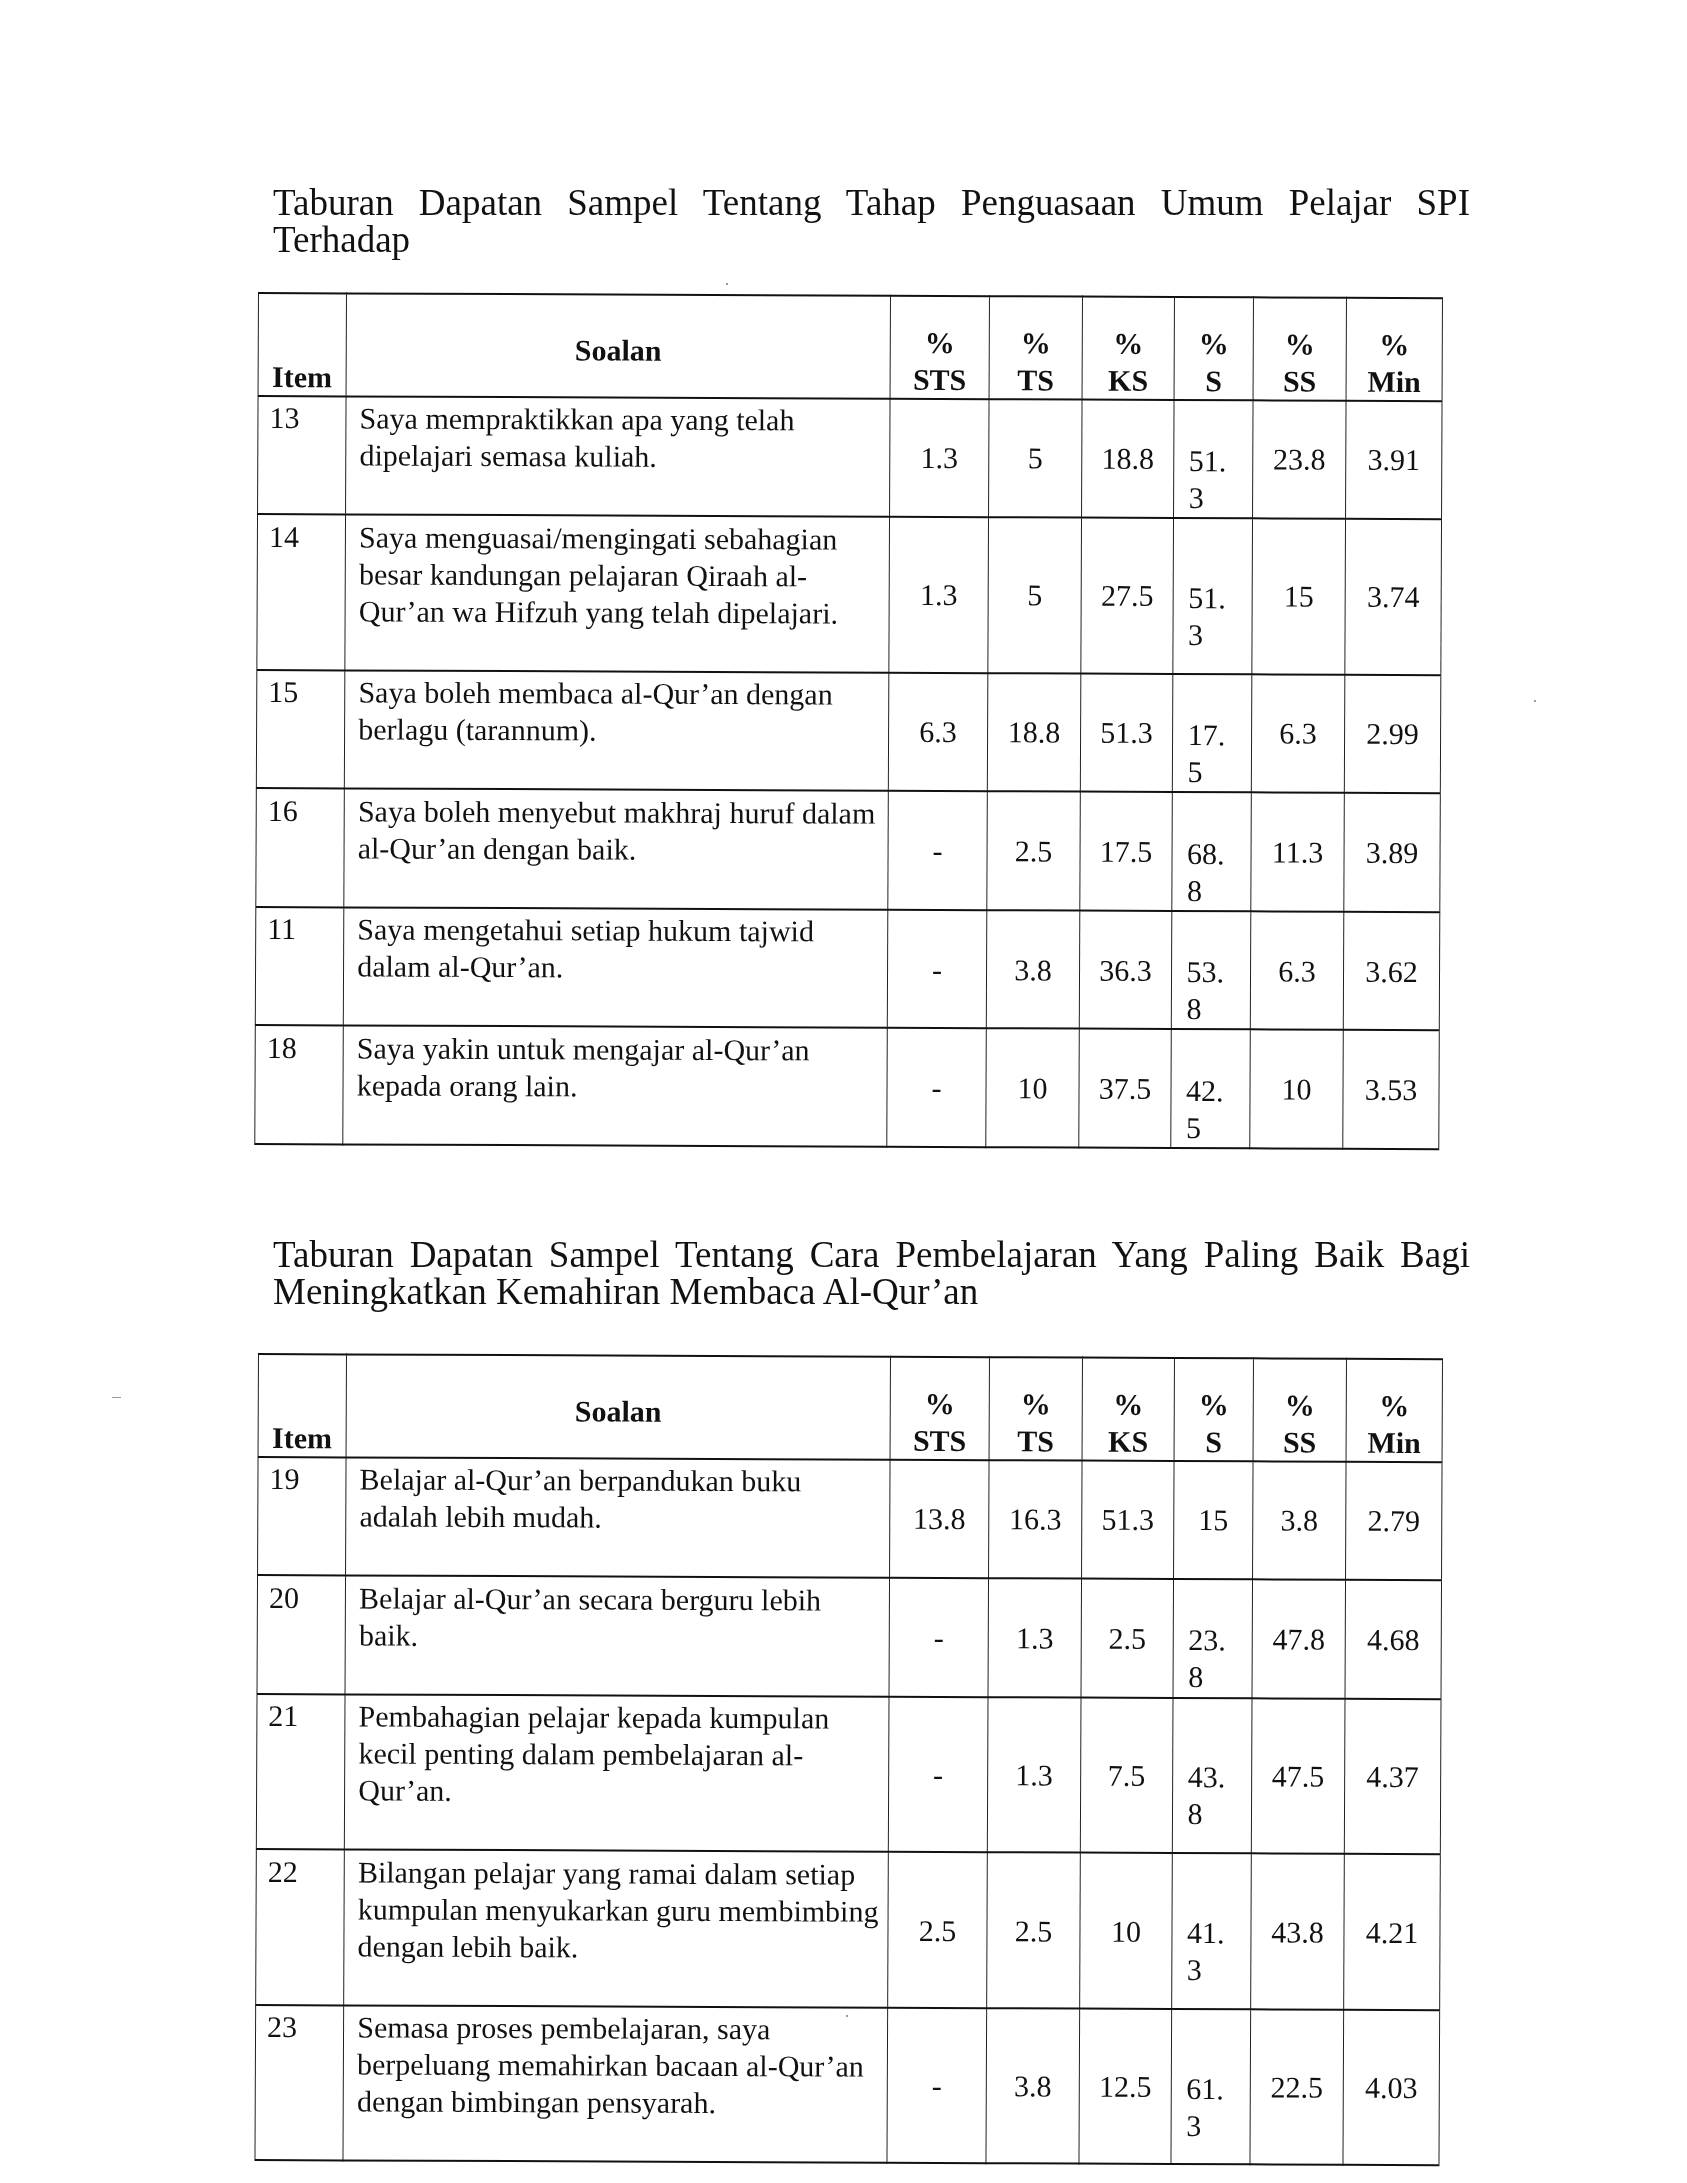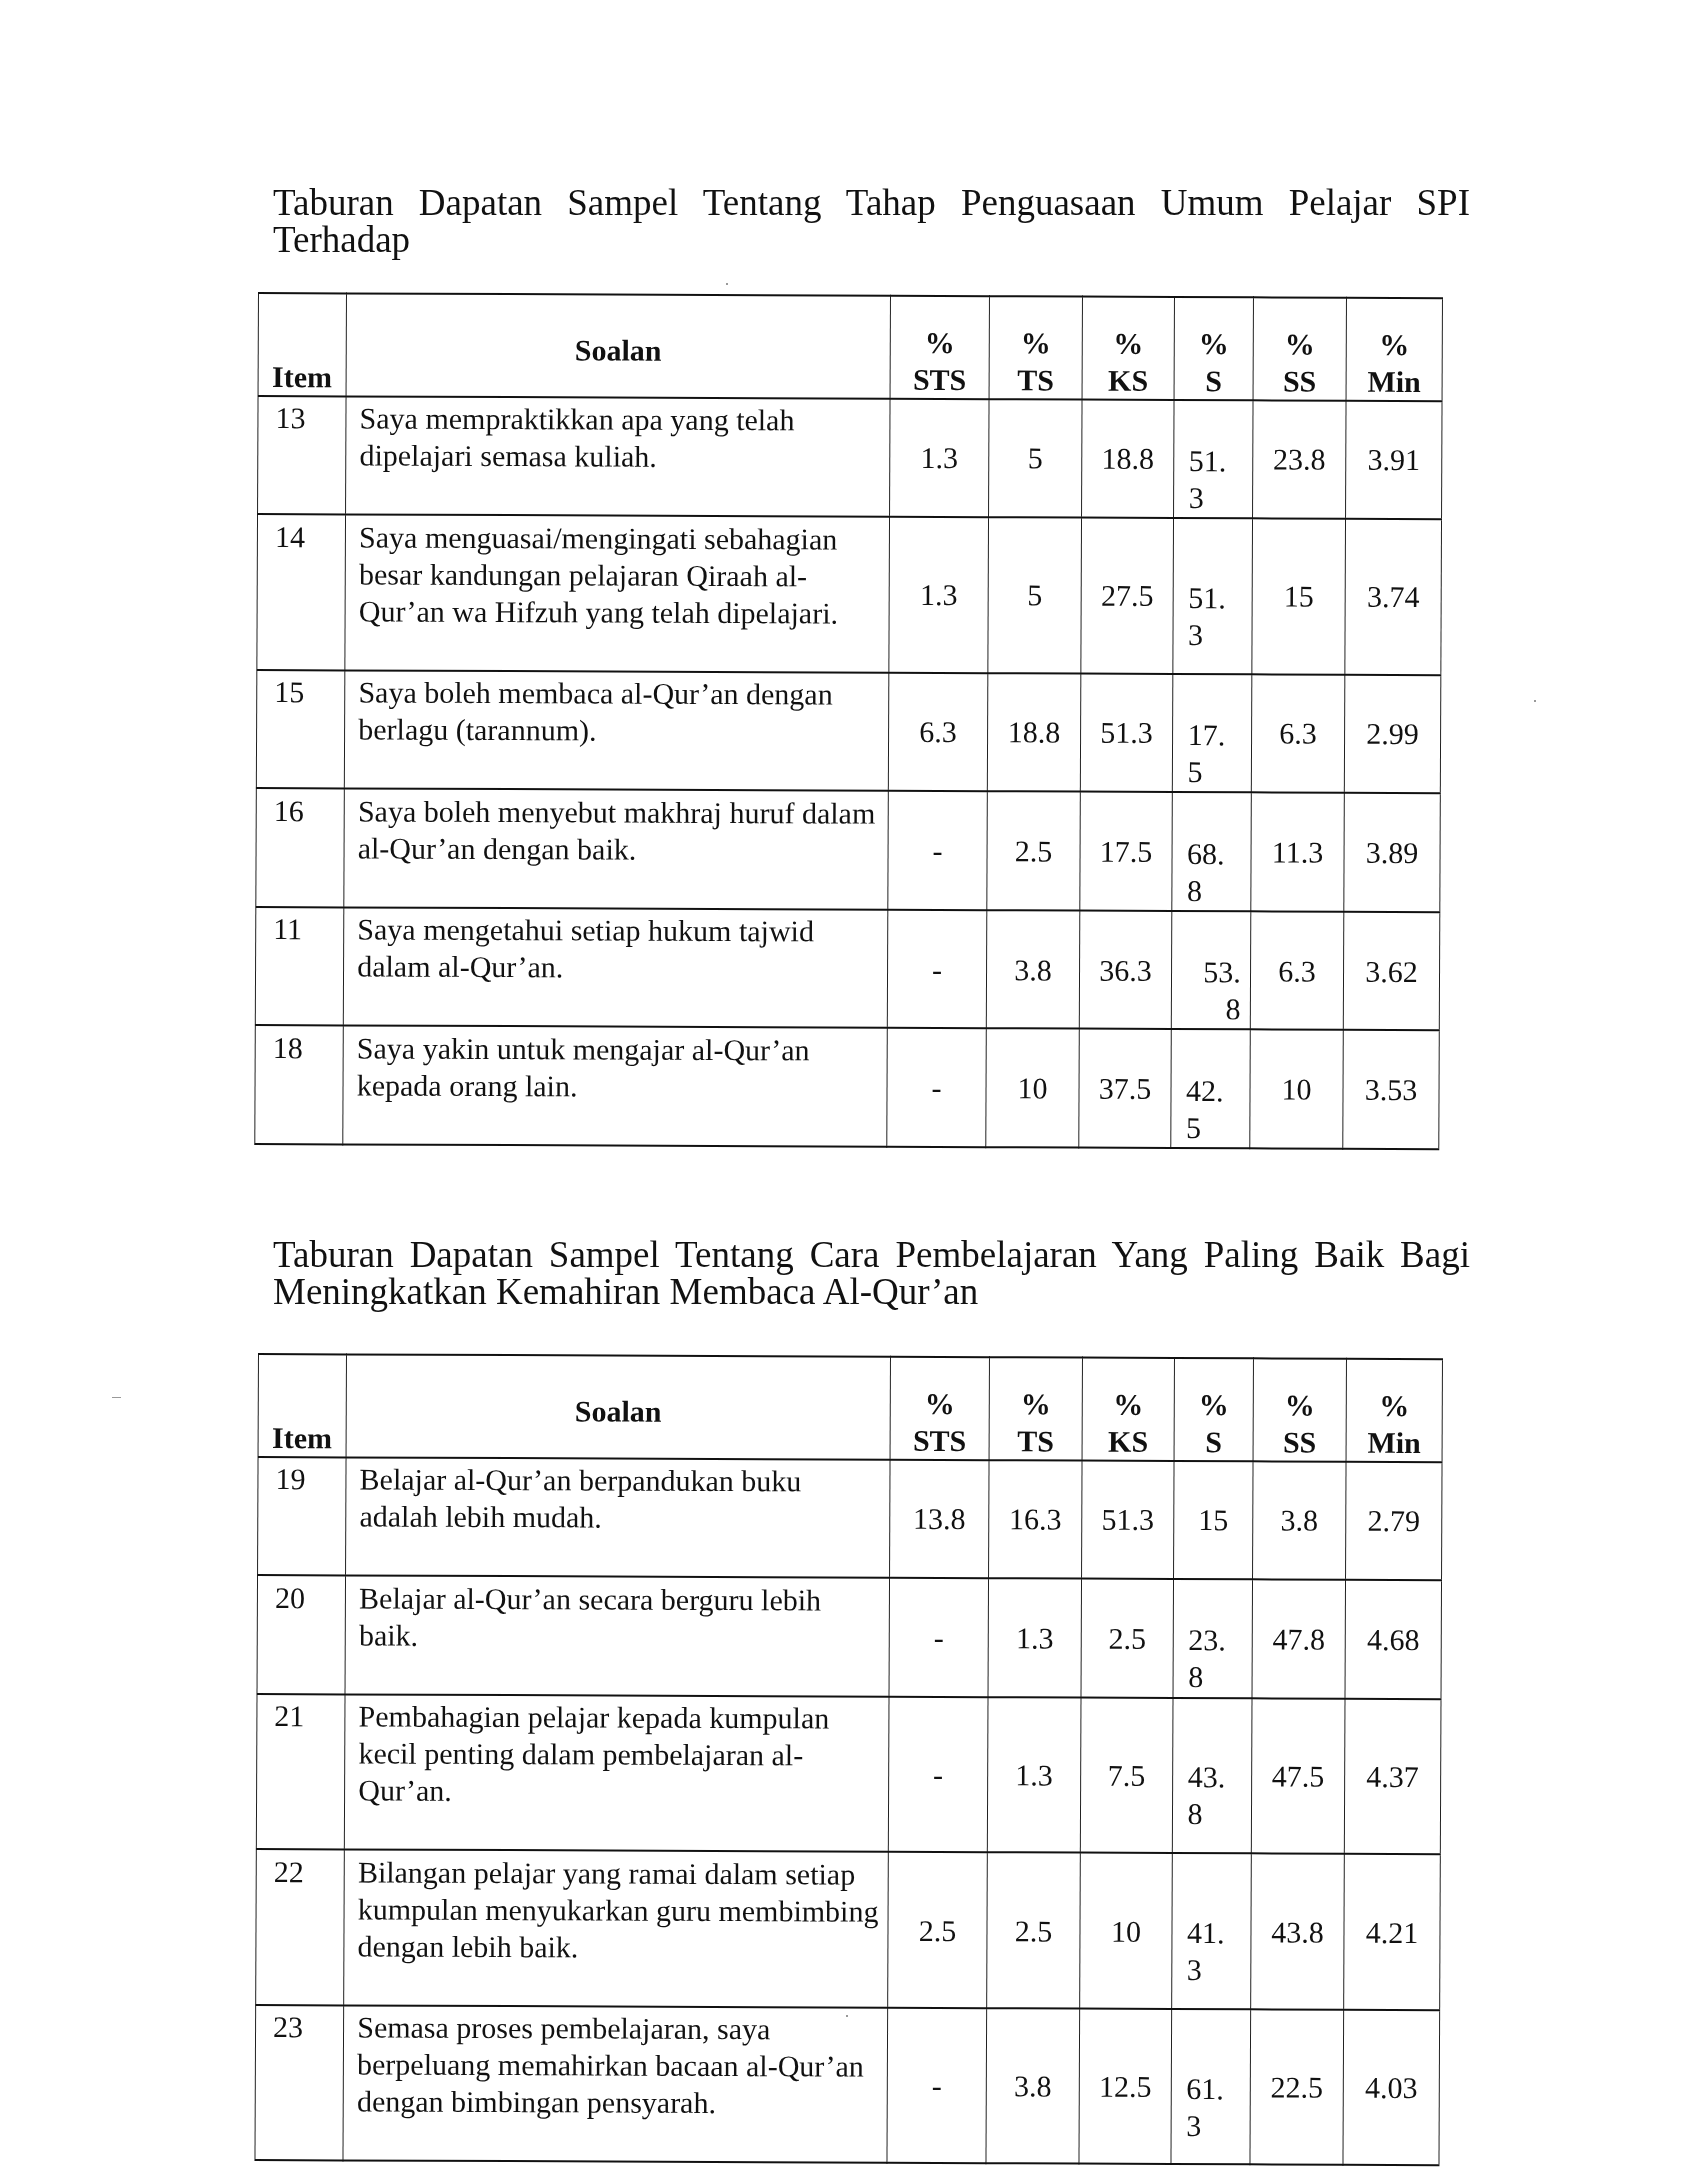--- a/index.html
+++ b/index.html
@@ -24,21 +24,21 @@
     font-size: 30px; line-height: 37px;
   }
   #tbl1 { top: 292px; transform: rotate(0.25deg); transform-origin: left top; }
   #tbl2 { top: 1353px; transform: rotate(0.25deg); transform-origin: left top; }
 
   table.data th, table.data td { border-left: 1.3px solid #222; border-right: 1.3px solid #222; vertical-align: top; }
   table.data tr { border-top: 2.6px solid #111; border-bottom: 2.6px solid #111; }
   table.data th { font-weight: bold; text-align: center; vertical-align: bottom; padding: 26.5px 2.6px 0 2.6px; }
   table.data th.soalan { vertical-align: top; padding-top: 36px; }
   table.data td { padding: 2.6px 5.3px 5.3px 5.3px; }
-  table.data td.item { padding-left: 17px; margin-left: 12px; }
+  table.data td.item { padding-left: 11px; margin-left: 12px; }
   table.data td.num { text-align: center; vertical-align: middle; padding: 8px 1.3px; }
 
   col.c-item { width: 88px; }
   col.c-q { width: 544px; }
   col.c-sts { width: 99px; }
   col.c-ts { width: 93px; }
   col.c-ks { width: 92px; }
   col.c-s { width: 79px; }
   col.c-ss { width: 93px; }
   col.c-min { width: 96px; }
@@ -115,21 +115,21 @@
         <td class="num" style="word-break: break-all; padding: 40px 9.3px 0px 14.6px; text-align: left; vertical-align: middle;">68.<br>8</td>
         <td class="num">11.3</td>
         <td class="num">3.89</td>
       </tr>
       <tr>
         <td class="item">11</td>
         <td style="padding-left: 13.2px; padding-bottom: 40px;">Saya mengetahui setiap hukum tajwid dalam al-Qur’an.</td>
         <td class="num">-</td>
         <td class="num">3.8</td>
         <td class="num">36.3</td>
-        <td class="num" style="word-break: break-all; padding: 40px 9.3px 0px 14.6px; text-align: right; vertical-align: middle;">53.<br>8</td>
+        <td class="num" style="word-break: break-all; padding: 40px 9.3px 0px 14.6px; text-align: left; vertical-align: middle;">53.<br>8</td>
         <td class="num">6.3</td>
         <td class="num">3.62</td>
       </tr>
       <tr>
         <td class="item">18</td>
         <td style="padding-left: 13.2px; padding-bottom: 40px;">Saya yakin untuk mengajar al-Qur’an kepada orang lain.</td>
         <td class="num">-</td>
         <td class="num">10</td>
         <td class="num">37.5</td>
         <td class="num" style="word-break: break-all; padding: 40px 9.3px 0px 14.6px; text-align: left; vertical-align: middle;">42.<br>5</td>

